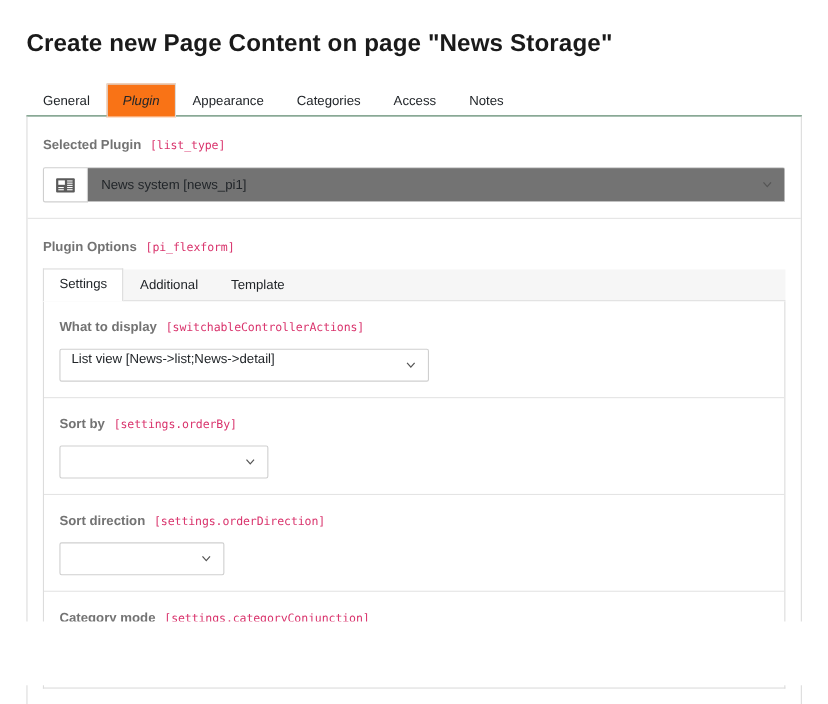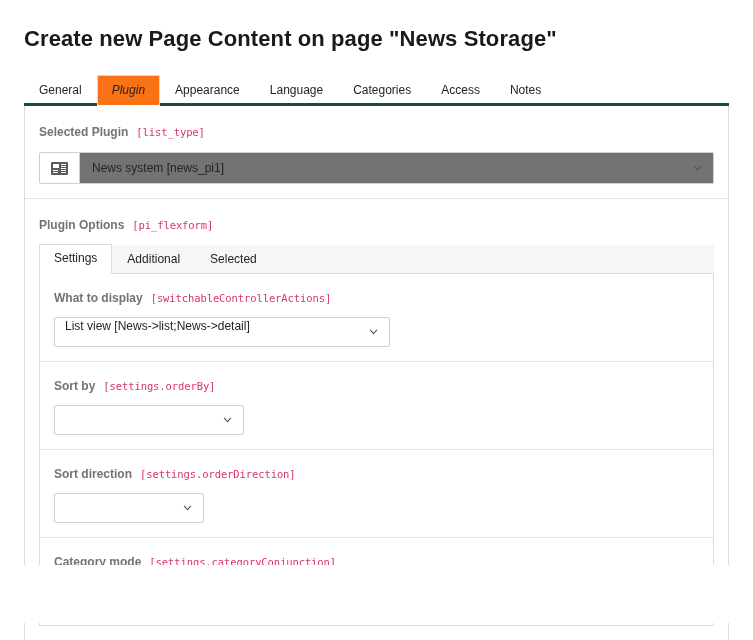--- a/index.html
+++ b/index.html
@@ -24,21 +24,21 @@
     font-weight: bold;
     color: #1a1a1a;
     padding: 24px 0 0 24px;
     letter-spacing: 0.1px;
     line-height: 30px;
   }
 
   
   .tabbar {
     margin: 22px 24px 0 24px;
-    border-bottom: 3px solid #14532d;
+    border-bottom: 1px solid #14532d;
     display: flex;
     align-items: center;
     height: 30px;
   }
   .tab {
     font-size: 12px;
     color: #212529;
     padding: 6px 14px 7px 14px;
     line-height: 16px;
     border: 1px solid transparent;
@@ -219,21 +219,20 @@
 <body>
 
 <div class="page">
 
   <div class="page-title">Create new Page Content on page "News Storage"</div>
 
   <div class="tabbar">
     <div class="tab">General</div>
     <div class="tab active">Plugin</div>
     <div class="tab">Appearance</div>
-    <div class="tab">Language</div>
     <div class="tab">Categories</div>
     <div class="tab">Access</div>
     <div class="tab">Notes</div>
   </div>
 
   <div class="panel">
 
     <div class="section">
       <span class="field-label">Selected Plugin</span><span class="code-tag">[list_type]</span>
 
@@ -249,21 +248,21 @@
         </div>
       </div>
     </div>
 
     <div class="section no-border">
       <span class="field-label">Plugin Options</span><span class="code-tag">[pi_flexform]</span>
 
       <div class="inner-tabbar">
         <div class="inner-tab active">Settings</div>
         <div class="inner-tab">Additional</div>
-        <div class="inner-tab">Selected</div>
+        <div class="inner-tab">Template</div>
       </div>
 
       <div class="inner-panel">
 
         <div class="inner-row">
           <span class="field-label">What to display</span><span class="code-tag">[switchableControllerActions]</span>
           <div class="std-select w-display">
             <span class="val">List view [News-&gt;list;News-&gt;detail]</span>
             <svg class="chev" viewBox="0 0 10 7">
                 <path d="M1 1 L5 5.5 L9 1" fill="none" stroke="#555" stroke-width="1.3"></path>

